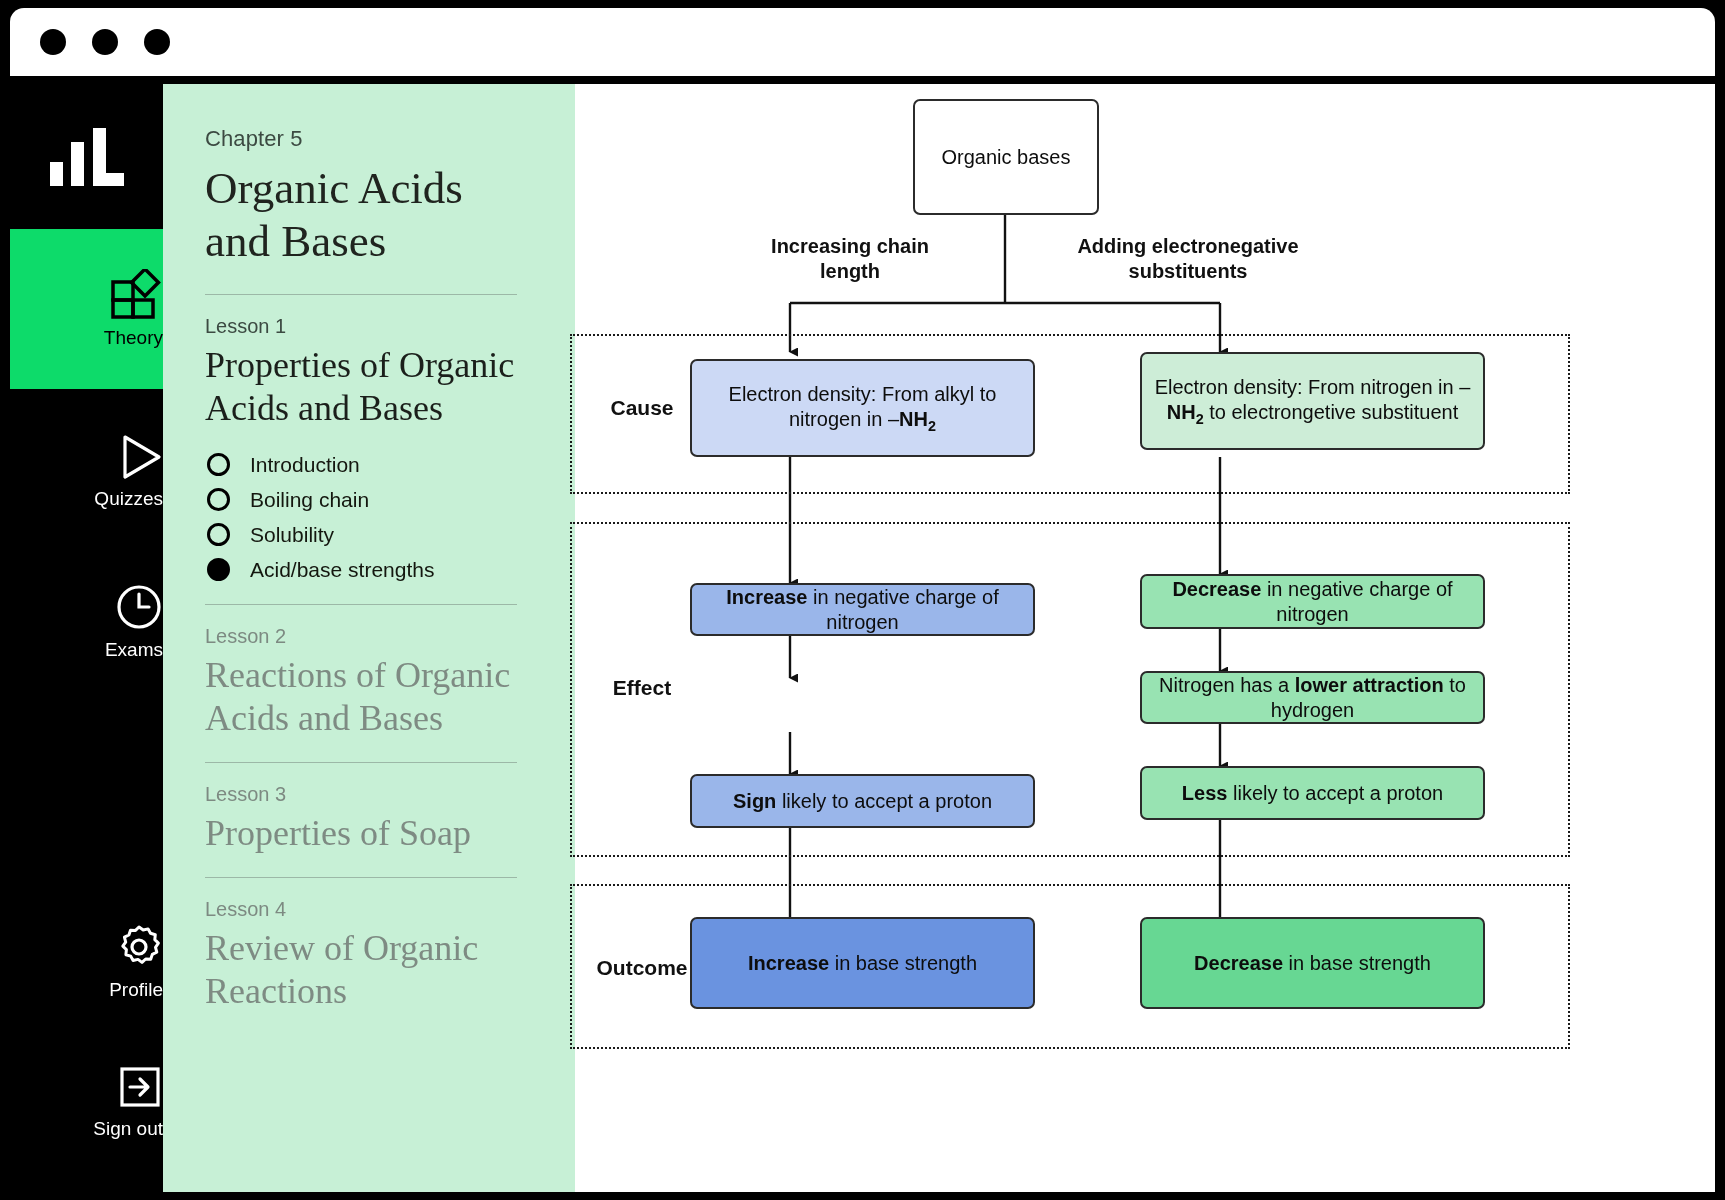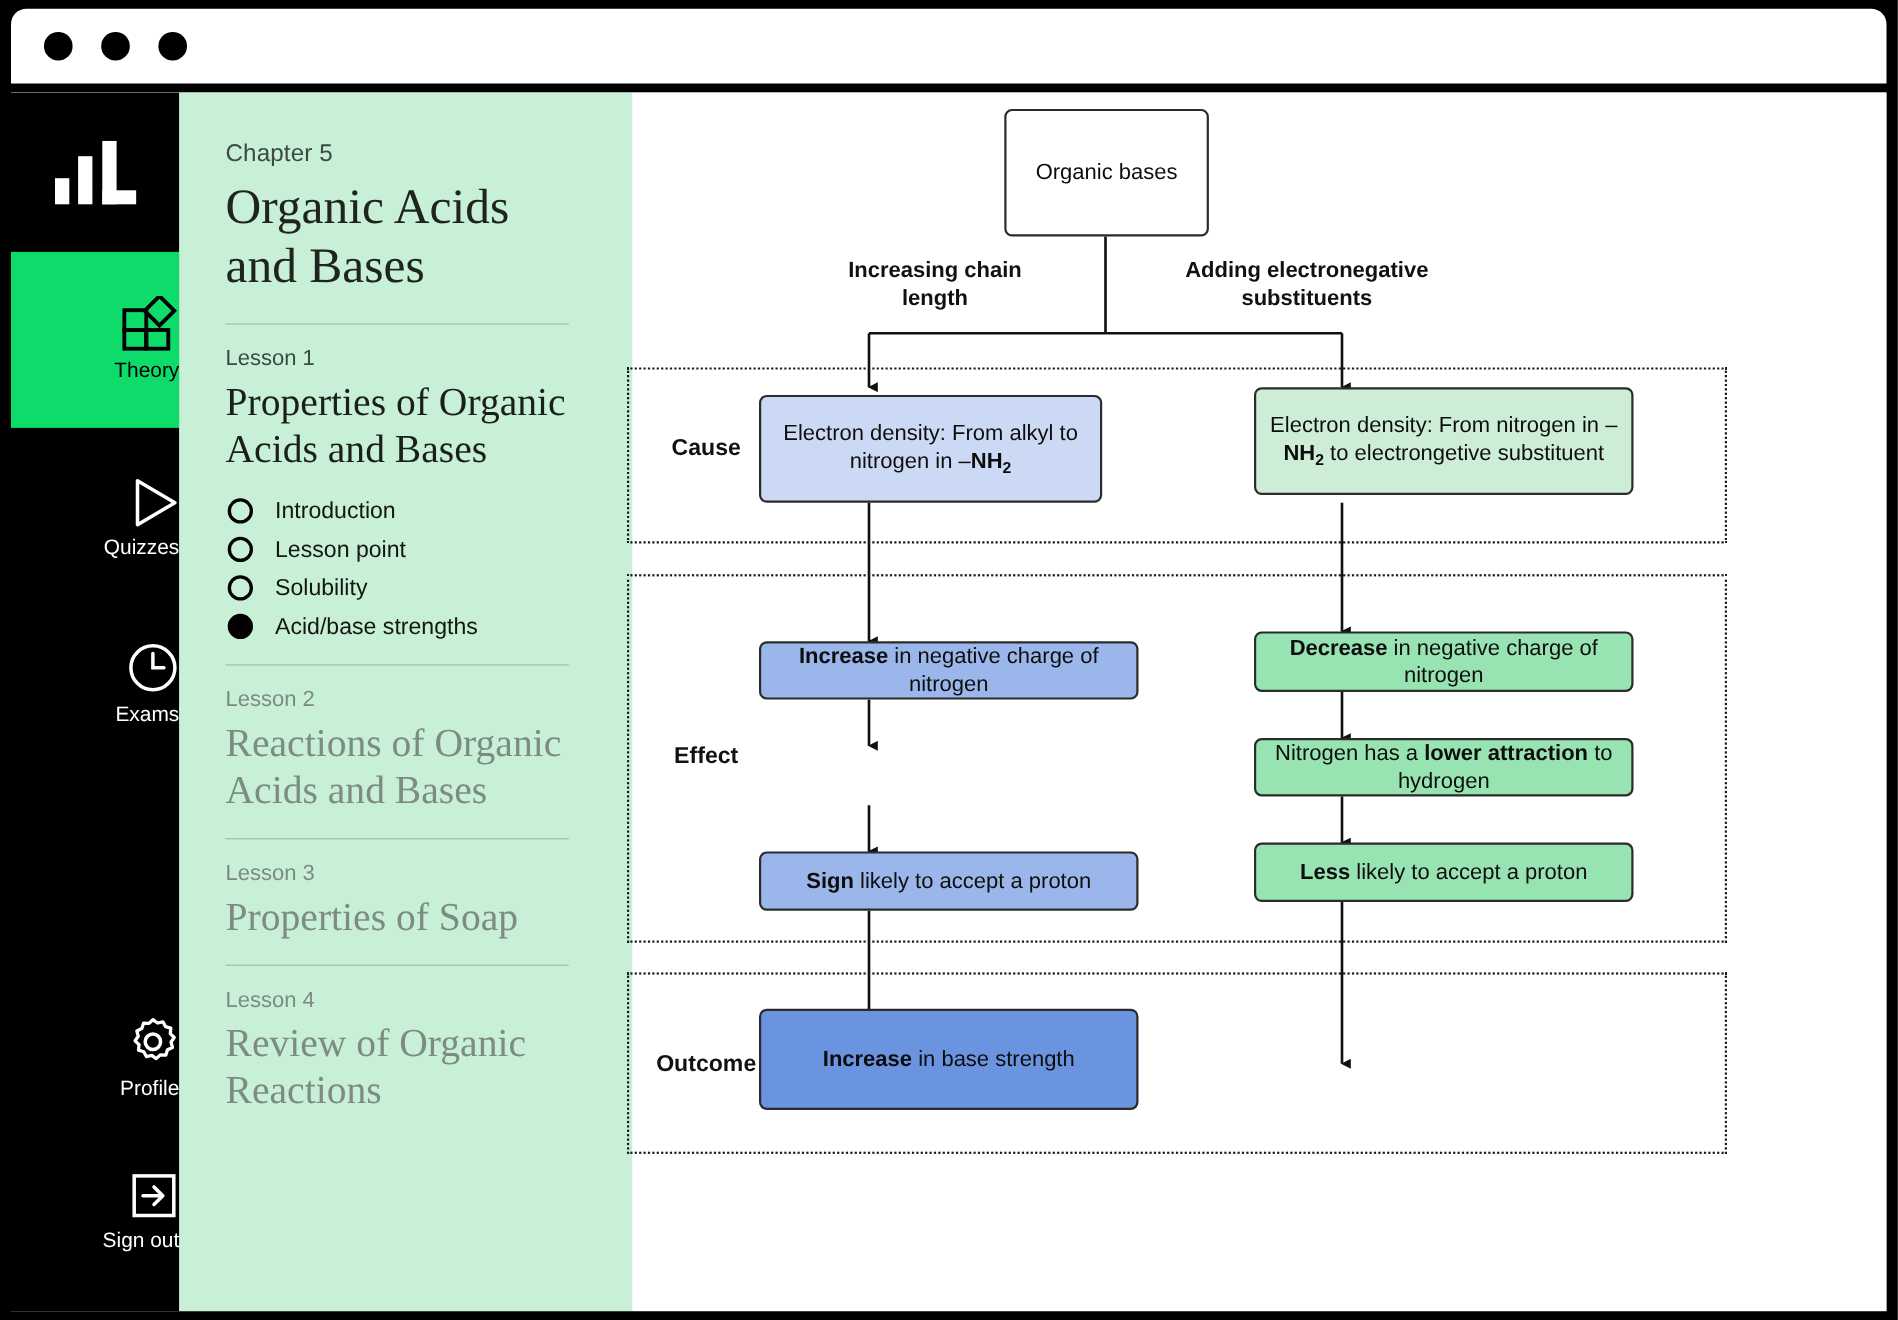--- a/index.html
+++ b/index.html
@@ -228,21 +228,21 @@
       <div>
         <div class="lesson-eyebrow">Lesson 1</div>
         <div class="lesson-title">Properties of Organic Acids and Bases</div>
         <div class="topics">
           <div class="topic">
             <span class="bullet"></span>
             <span class="topic-label">Introduction</span>
           </div>
           <div class="topic">
             <span class="bullet"></span>
-            <span class="topic-label">Lesson point</span>
+            <span class="topic-label">Boiling chain</span>
           </div>
           <div class="topic">
             <span class="bullet"></span>
             <span class="topic-label">Solubility</span>
           </div>
           <div class="topic">
             <span class="bullet filled"></span>
             <span class="topic-label">Acid/base strengths</span>
           </div>
         </div>
@@ -299,21 +299,21 @@
         </svg>
 
         <div class="node root" style="left:338px;top:15px;width:186px;height:116px;">Organic bases</div>
 
         <div class="edge-label" style="left:185px;top:150px;width:180px;">Increasing chain length</div>
         <div class="edge-label" style="left:500px;top:150px;width:226px;">Adding electronegative substituents</div>
 
         <div class="group-box" style="left:-5px;top:250px;width:1000px;height:160px;"></div>
         <div class="group-label" style="left:22px;top:312px;width:90px;">Cause</div>
 
-        <div class="node cause-blue" style="left:115px;top:275px;width:312px;height:98px;">
+        <div class="node cause-blue" style="left:115px;top:275px;width:345px;height:98px;">
           <span>
             <span>Electron density: From alkyl to nitrogen in –</span><b>NH</b><sub><b>2</b></sub>
           </span>
         </div>
 
         <div class="node cause-green" style="left:565px;top:268px;width:345px;height:98px;">
           <span>
             <span>Electron density: From nitrogen in –</span><b>NH</b><sub><b>2</b></sub>
             <span>to electrongetive substituent</span>
           </span>
@@ -338,18 +338,21 @@
         <div class="node eff-green" style="left:565px;top:682px;width:345px;height:54px;">
           <span><b>Less</b><span> likely to accept a proton</span></span>
         </div>
 
         <div class="group-box" style="left:-5px;top:800px;width:1000px;height:165px;"></div>
         <div class="group-label" style="left:12px;top:872px;width:110px;">Outcome</div>
 
         <div class="node out-blue" style="left:115px;top:833px;width:345px;height:92px;">
           <span><b>Increase</b><span> in base strength</span></span>
         </div>
+        <div class="node out-green" style="left:565px;top:833px;width:345px;height:92px;">
+          <span><b>Decrease</b><span> in base strength</span></span>
+        </div>
 
       </div>
     </div>
 
   </div>
 </div>
 
 </body></html>

